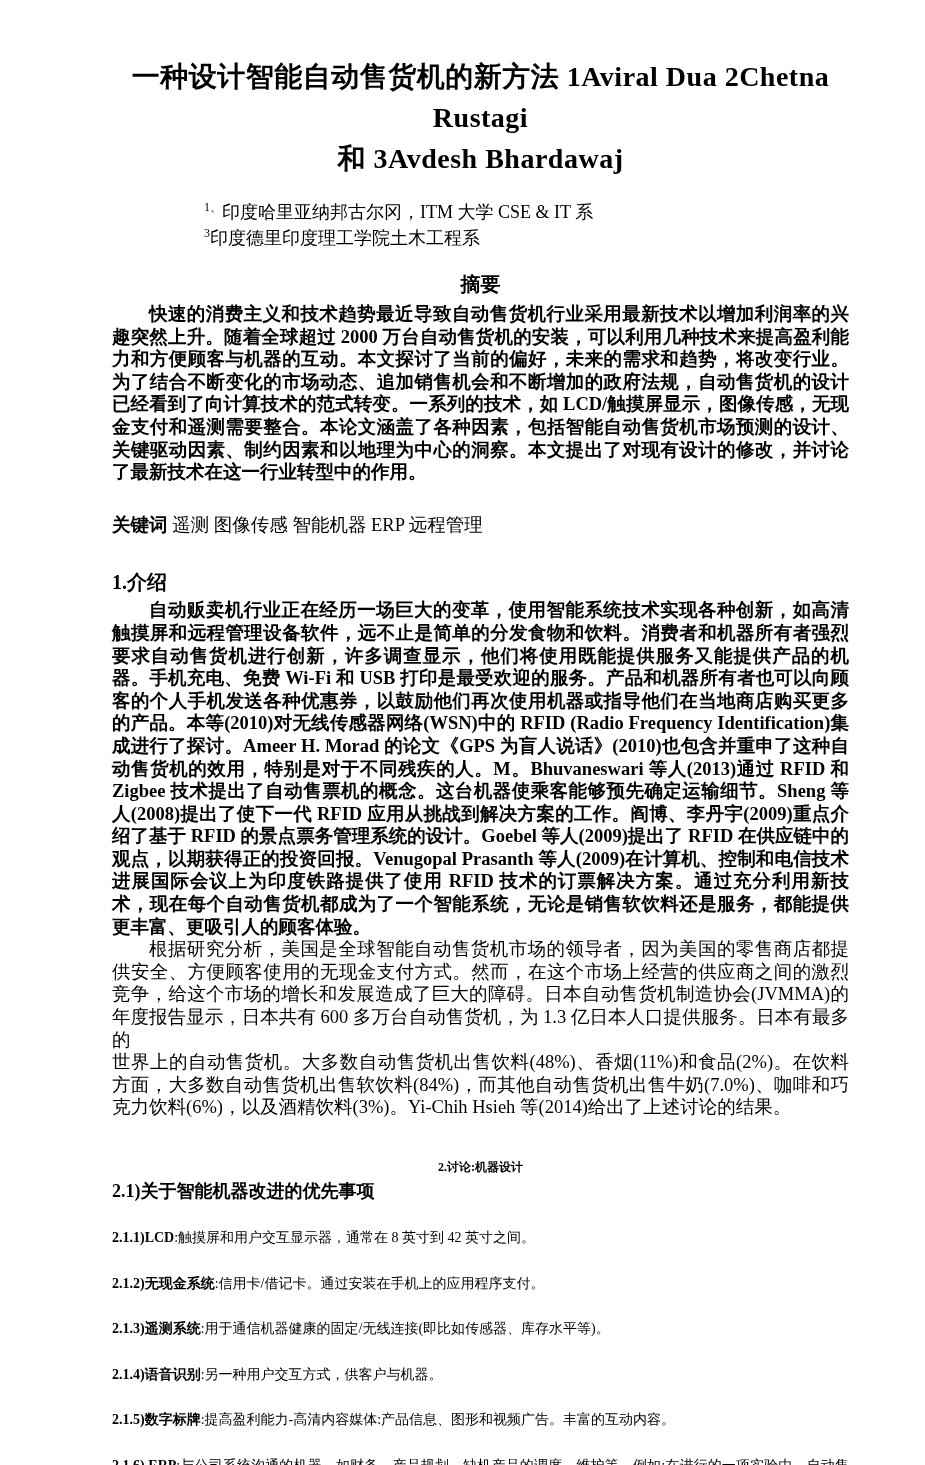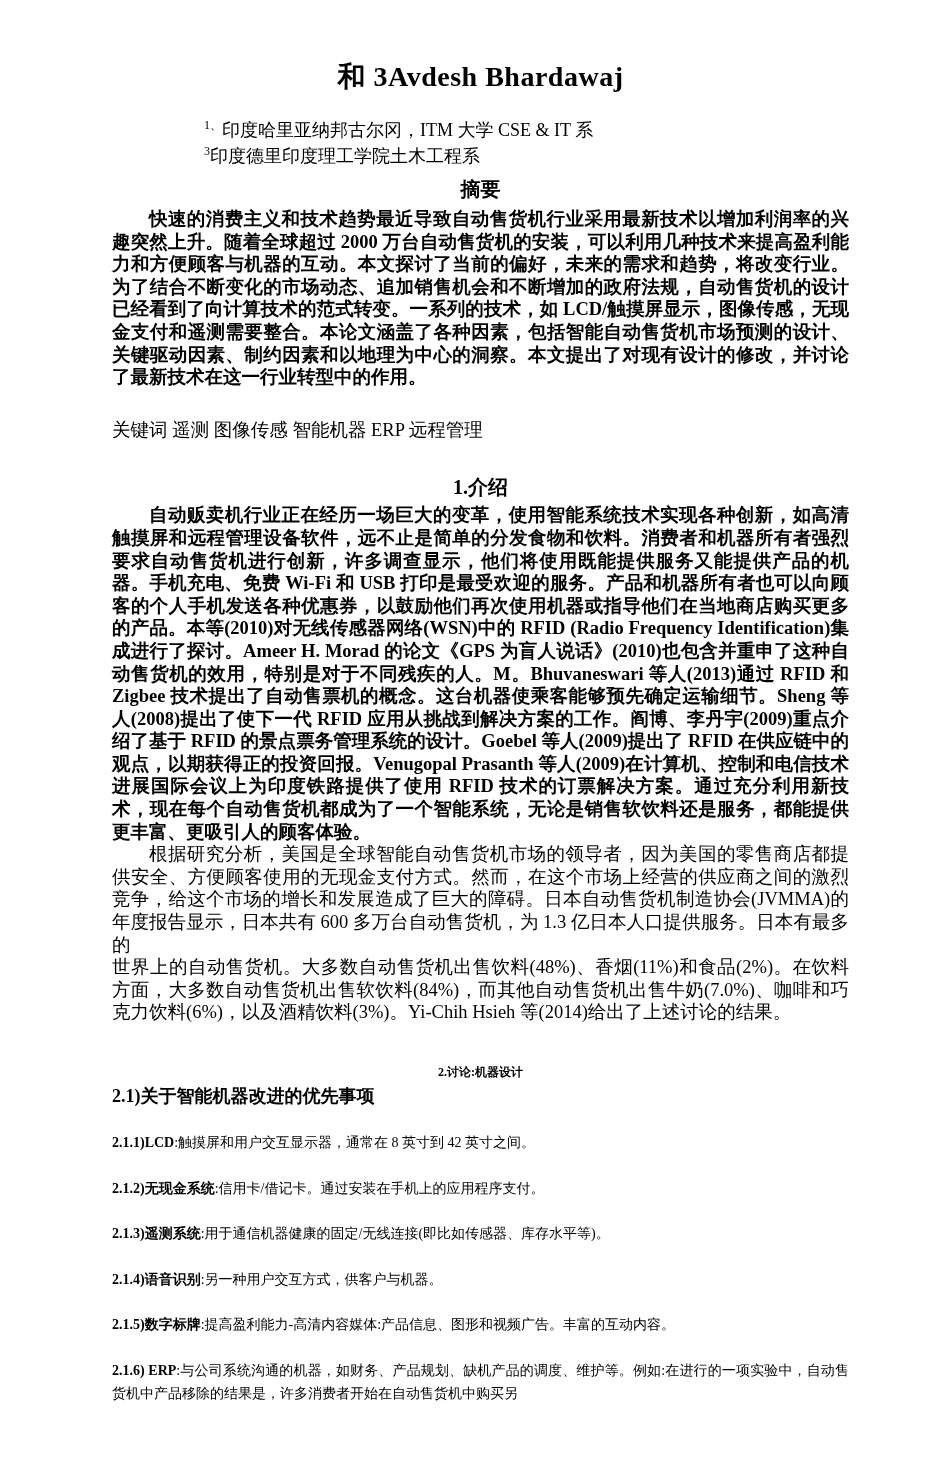--- a/index.html
+++ b/index.html
@@ -33,42 +33,41 @@
   }
   .affiliations sup {
     font-size: 12px;
     vertical-align: super;
     line-height: 0;
   }
   .abstract-heading {
     text-align: center;
     font-size: 20px;
     font-weight: bold;
-    margin-top: 7px;
+    margin-top: 20px;
   }
   p.body {
     font-size: 18.5px;
     line-height: 22.6px;
     text-align: justify;
     margin: 0;
   }
   p.body.first { margin-top: 5px; font-weight: bold; }
   .indent { text-indent: 2em; }
   .keywords {
     margin-top: 30px;
     font-size: 18.5px;
     line-height: 22.6px;
   }
-  .keywords .kw-label { font-weight: normal; }
+  .keywords .kw-label { font-weight: bold; }
   .section-heading {
     font-size: 20px;
     font-weight: bold;
     margin-top: 34px;
     line-height: 24px;
-    text-align: center;
   }
   .section-heading-2 {
     text-align: center;
     font-size: 12px;
     font-weight: bold;
     margin-top: 36px;
     line-height: 24px;
   }
   .subheading {
     font-size: 18px;
@@ -84,20 +83,21 @@
   }
   .disc-item .item-label { font-weight: bold; }
   .disc-item.first { margin-top: 24px; }
 </style>
 </head>
 <body>
 
 <div class="page">
 
   <div class="title">
+    <span>一种设计智能自动售货机的新方法 1Aviral Dua 2Chetna Rustagi</span>
     <span>和 3Avdesh Bhardawaj</span>
   </div>
 
   <div class="affiliations">
     <div><sup>1、</sup><span>印度哈里亚纳邦古尔冈，ITM 大学 CSE &amp; IT 系</span></div>
     <div><sup>3</sup><span>印度德里印度理工学院土木工程系</span></div>
   </div>
 
   <div class="abstract-heading">摘要</div>
   <p class="body first indent">快速的消费主义和技术趋势最近导致自动售货机行业采用最新技术以增加利润率的兴趣突然上升。随着全球超过 2000 万台自动售货机的安装，可以利用几种技术来提高盈利能力和方便顾客与机器的互动。本文探讨了当前的偏好，未来的需求和趋势，将改变行业。为了结合不断变化的市场动态、追加销售机会和不断增加的政府法规，自动售货机的设计已经看到了向计算技术的范式转变。一系列的技术，如 LCD/触摸屏显示，图像传感，无现金支付和遥测需要整合。本论文涵盖了各种因素，包括智能自动售货机市场预测的设计、关键驱动因素、制约因素和以地理为中心的洞察。本文提出了对现有设计的修改，并讨论了最新技术在这一行业转型中的作用。</p>

